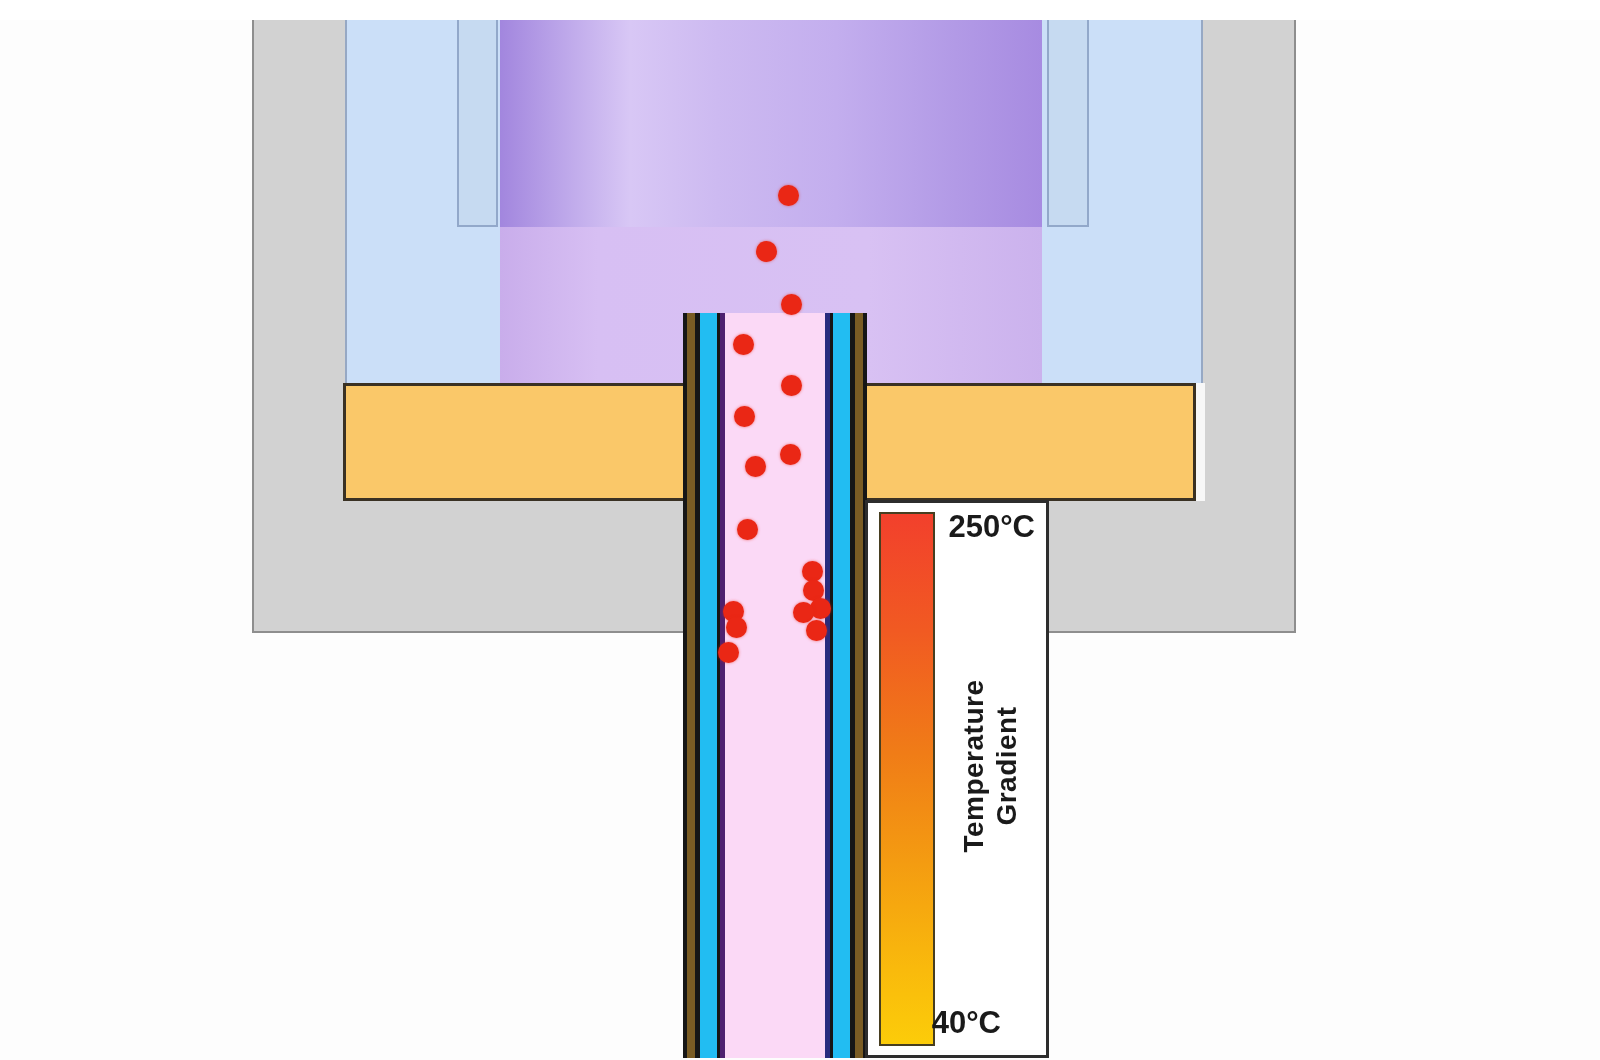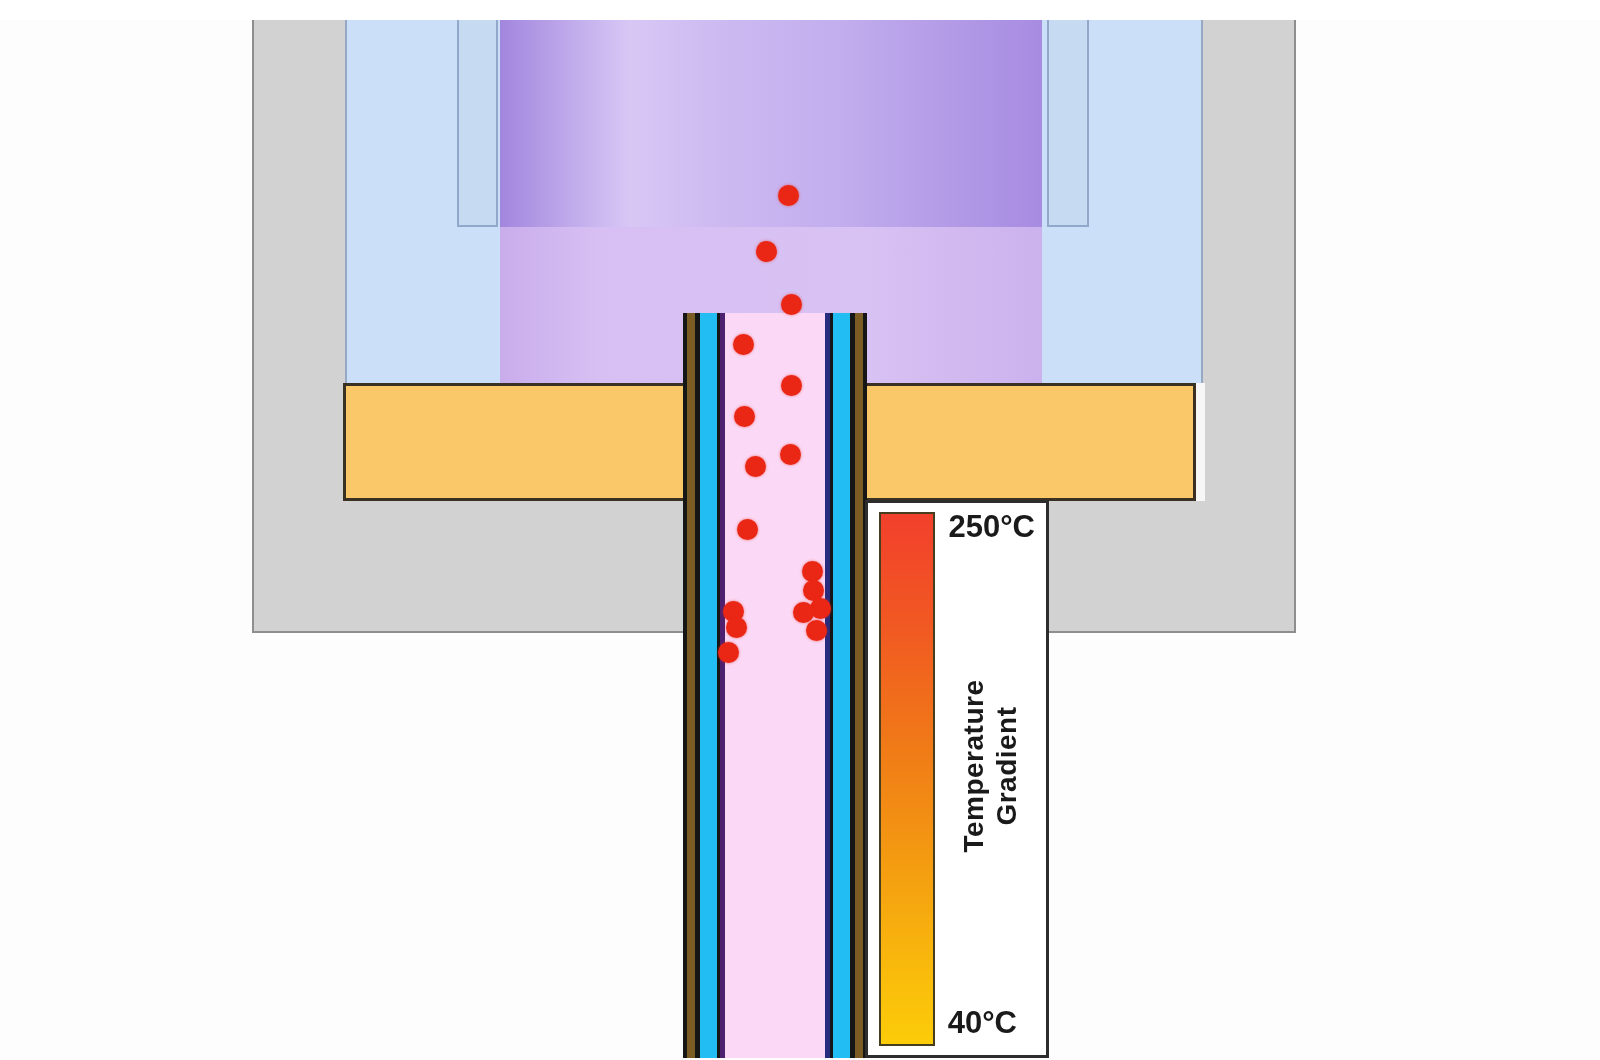--- a/index.html
+++ b/index.html
@@ -36,21 +36,21 @@
   
   .particle{position:absolute;border-radius:50%;background:var(--particle-red);
     box-shadow:0 0 3px rgba(230,40,20,.6);}
 
   
   .legend{left:865px;top:480px;width:184px;height:558px;
     background:var(--legend-bg);border:3px solid var(--legend-border);z-index:5;}
   .legend-bar{position:absolute;left:11px;top:9px;width:56px;height:534px;
     border:2px solid var(--legend-bar-border);box-sizing:border-box;}
   .legend-max{position:absolute;top:6px;right:11px;font-size:31px;font-weight:bold;color:var(--text-black);}
-  .legend-min{position:absolute;bottom:14px;right:29px;font-size:31px;font-weight:bold;color:var(--text-black);}
+  .legend-min{position:absolute;bottom:14px;right:45px;font-size:31px;font-weight:bold;color:var(--text-black);}
   .legend-title{position:absolute;left:-8px;top:230px;width:260px;
     transform:rotate(-90deg);font-size:28px;font-weight:bold;line-height:1.18;
     text-align:center;color:var(--text-black);letter-spacing:.5px;}
 </style>
 </head>
 <body>
 
 <div class="canvas">
 
   <div class="abs furnace-body"></div>

